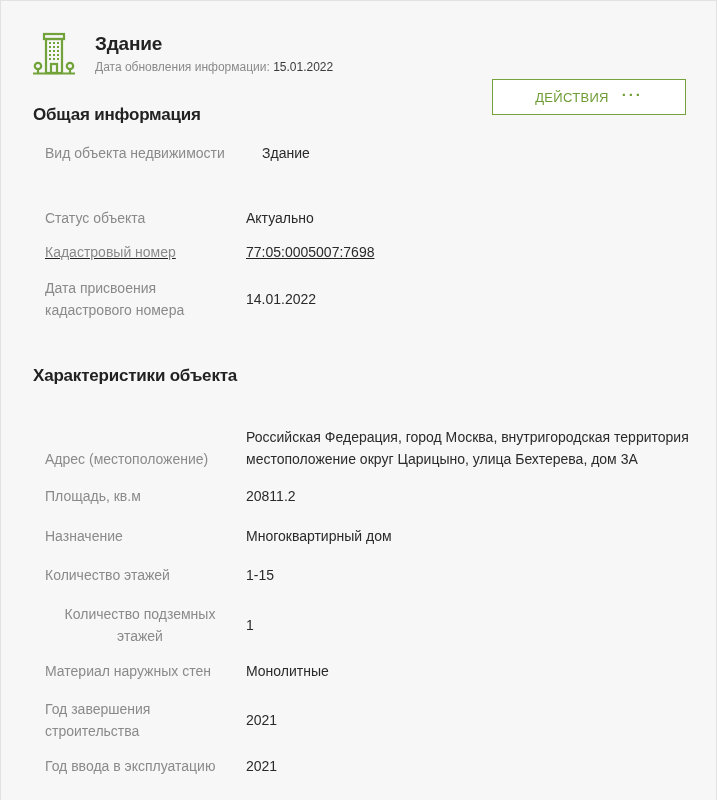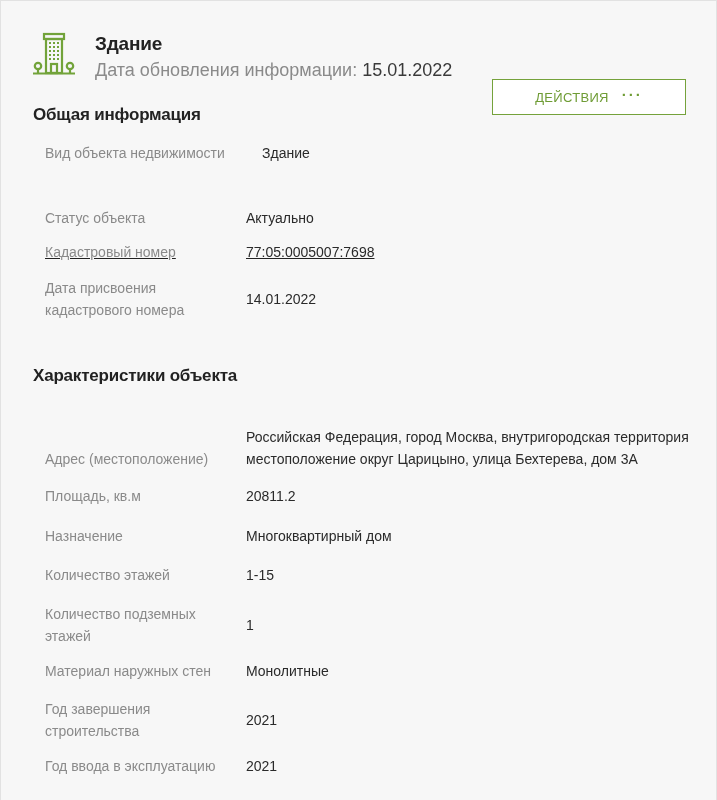--- a/index.html
+++ b/index.html
@@ -21,21 +21,21 @@
     .building-icon {
       position: absolute; left: 31px; top: 31px; width: 44px; height: 44px;
     }
     .title {
       position: absolute; left: 94px; top: 32px;
       font-size: 19px; font-weight: bold; color: #222;
       letter-spacing: -0.2px;
     }
     .subtitle {
       position: absolute; left: 94px; top: 59px;
-      font-size: 18px; color: #8a8a8a;
+      font-size: 12px; color: #8a8a8a;
     }
     .subtitle .date { color: #3a3a3a; }
     .actions-btn {
       position: absolute; left: 491px; top: 33px;
       width: 194px; height: 36px;
       background: #ffffff;
       border: 1px solid #75a23b;
       display: flex; align-items: center; justify-content: center;
       color: #6f9c35; font-size: 13px; letter-spacing: 0.3px;
       cursor: pointer;
@@ -139,21 +139,21 @@
   </div>
   <div class="row" style="top:524px;">
     <div class="label">Назначение</div>
     <div class="value">Многоквартирный дом</div>
   </div>
   <div class="row" style="top:563px;">
     <div class="label">Количество этажей</div>
     <div class="value">1-15</div>
   </div>
   <div class="row" style="top:602px;">
-    <div class="label" style="width:190px;">Количество подземных этажей</div>
+    <div class="label" style="width:190px;text-align:center;">Количество подземных этажей</div>
     <div class="value" style="margin-left:11px;">1</div>
   </div>
   <div class="row" style="top:659px;">
     <div class="label">Материал наружных стен</div>
     <div class="value">Монолитные</div>
   </div>
   <div class="row" style="top:697px;">
     <div class="label" style="width:190px;">Год завершения строительства</div>
     <div class="value" style="margin-left:11px;">2021</div>
   </div>

